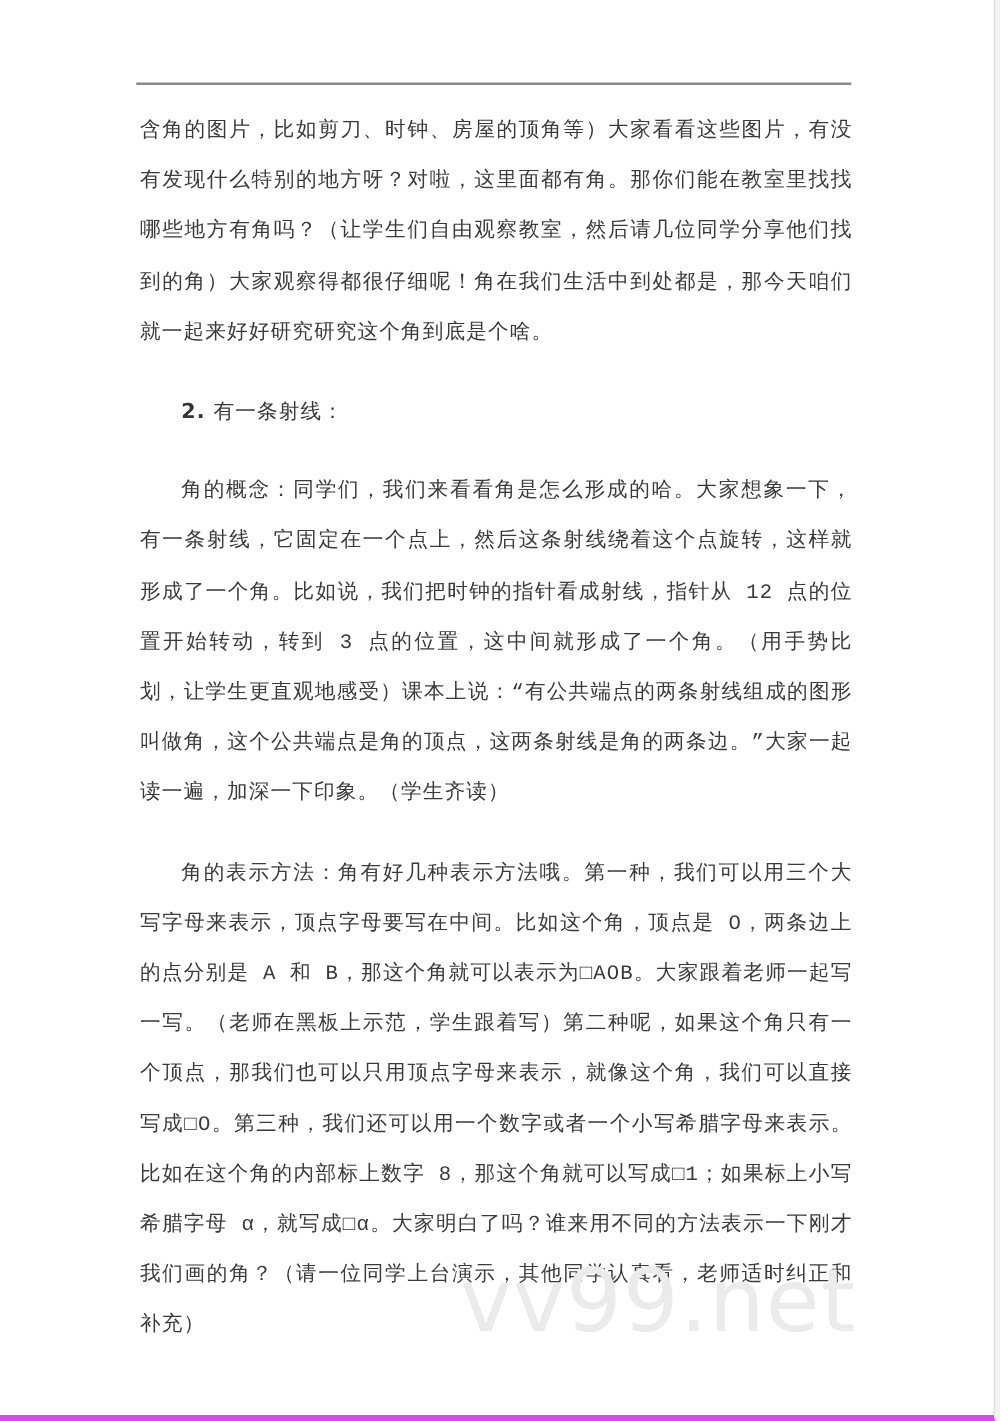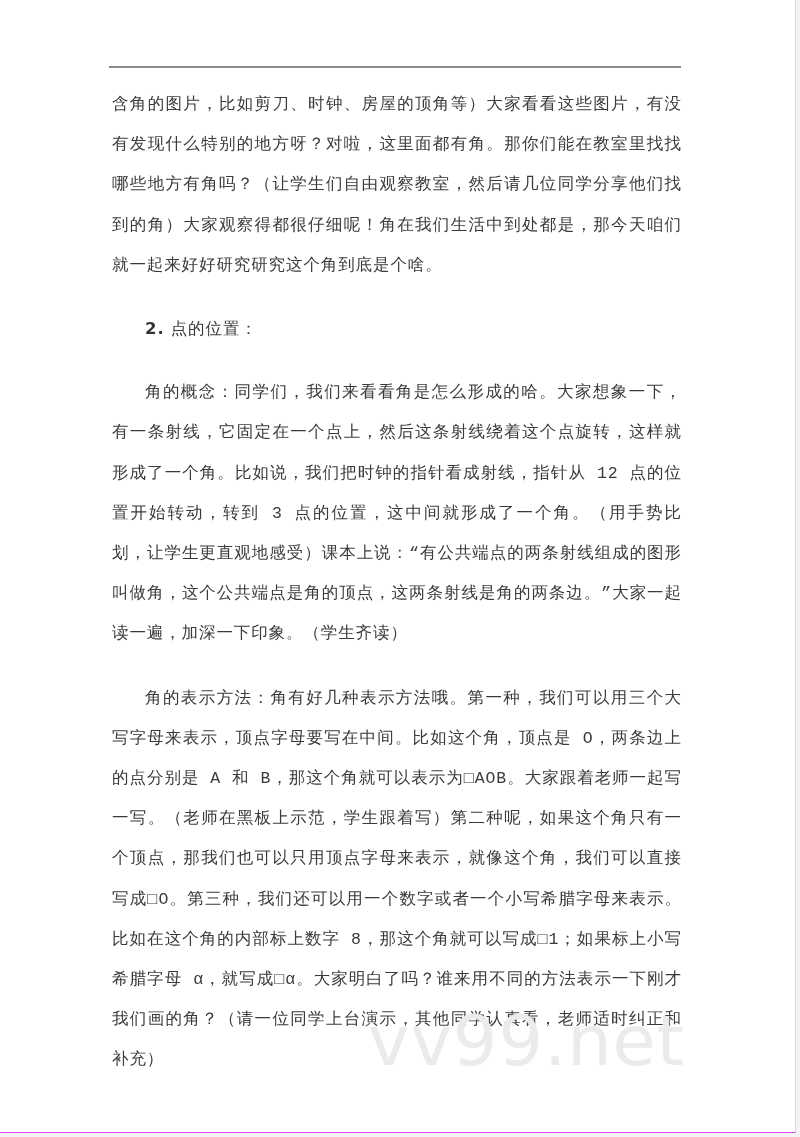--- a/index.html
+++ b/index.html
@@ -3,21 +3,21 @@
 <meta charset="utf-8">
 <style>
   html, body { margin: 0; padding: 0; }
   body {
     width: 800px; height: 1137px; background: #f3f3f3;
     position: relative; overflow: hidden;
     font-family: "DejaVu Serif", "Liberation Serif", serif;
   }
   .page {
     position: absolute; left: 0; top: 0; width: 795px; height: 1132px;
-    background: #ffffff; border-right: 1px solid #dcdcdc; border-bottom: 1px solid #d946ef;
+    background: #ffffff; border-right: 1px solid #dcdcdc; border-bottom: 5px solid #d946ef;
   }
   .header-rule {
     position: absolute; left: 109px; top: 66px; width: 572px; height: 2px;
     background: #8a8a8a;
   }
   .body-text {
     position: absolute; left: 112px; top: 84px; width: 570px;
     font-size: 16.5px; line-height: 40.2px; color: #3a3a3a;
     letter-spacing: 0.9px; text-align: justify;
   }
@@ -36,21 +36,21 @@
 <body>
 
 <div class="page">
   <div class="header-rule"></div>
 
   <div class="body-text">
     <p class="para">含角的图片，比如剪刀、时钟、房屋的顶角等）大家看看这些图片，有没有发现什么特别的地方呀？对啦，这里面都有角。那你们能在教室里找找哪些地方有角吗？（让学生们自由观察教室，然后请几位同学分享他们找到的角）大家观察得都很仔细呢！角在我们生活中到处都是，那今天咱们就一起来好好研究研究这个角到底是个啥。</p>
     <div class="gap"></div>
     <p class="heading">
       <span class="num">2.</span>
-      <span>点的位置：</span>
+      <span>有一条射线：</span>
     </p>
     <div class="gap"></div>
     <p class="para indent">角的概念：同学们，我们来看看角是怎么形成的哈。大家想象一下，有一条射线，它固定在一个点上，然后这条射线绕着这个点旋转，这样就形成了一个角。比如说，我们把时钟的指针看成射线，指针从 12 点的位置开始转动，转到 3 点的位置，这中间就形成了一个角。（用手势比划，让学生更直观地感受）课本上说：“有公共端点的两条射线组成的图形叫做角，这个公共端点是角的顶点，这两条射线是角的两条边。”大家一起读一遍，加深一下印象。（学生齐读）</p>
     <div class="gap"></div>
     <p class="para indent">角的表示方法：角有好几种表示方法哦。第一种，我们可以用三个大写字母来表示，顶点字母要写在中间。比如这个角，顶点是 O，两条边上的点分别是 A 和 B，那这个角就可以表示为□AOB。大家跟着老师一起写一写。（老师在黑板上示范，学生跟着写）第二种呢，如果这个角只有一个顶点，那我们也可以只用顶点字母来表示，就像这个角，我们可以直接写成□O。第三种，我们还可以用一个数字或者一个小写希腊字母来表示。比如在这个角的内部标上数字 8，那这个角就可以写成□1；如果标上小写希腊字母 α，就写成□α。大家明白了吗？谁来用不同的方法表示一下刚才我们画的角？（请一位同学上台演示，其他同学认真看，老师适时纠正和补充）</p>
   </div>
 
   <div class="watermark">vv99.net</div>
 </div>
 

